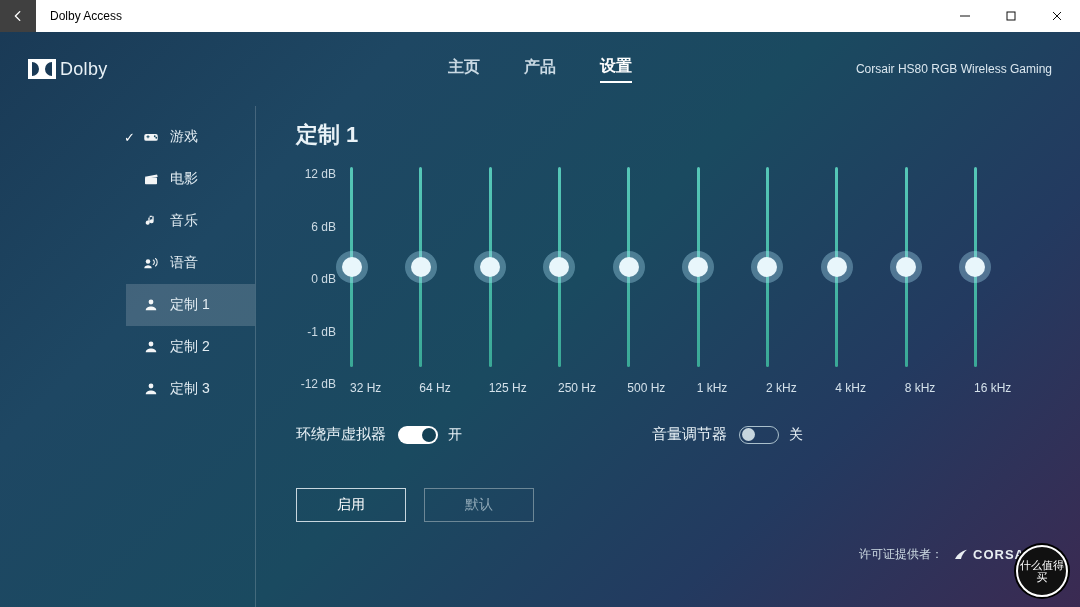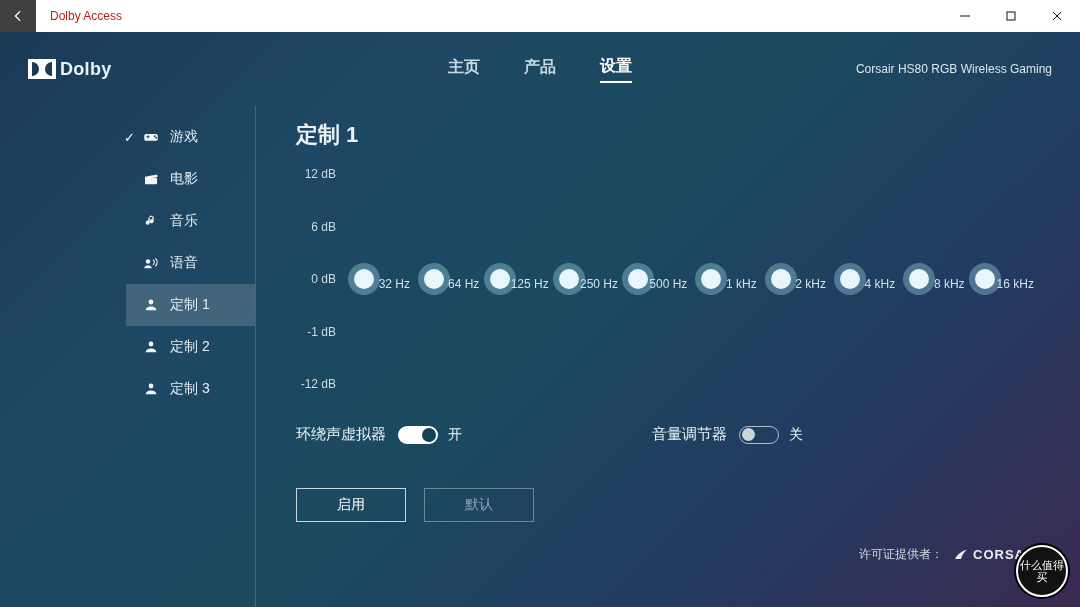--- a/index.html
+++ b/index.html
@@ -1,48 +1,48 @@
 <!DOCTYPE html>
 <html><head>
 <meta charset="utf-8">
 <style>
   * { box-sizing: border-box; margin: 0; padding: 0; font-family: "Segoe UI", "Microsoft YaHei", sans-serif; }
   html, body { width: 1080px; height: 607px; overflow: hidden; background: #000; }
   .titlebar { height: 32px; background: #fff; display: flex; align-items: center; }
   .back-btn { width: 36px; height: 32px; background: #404040; color: #fff; display: flex; align-items: center; justify-content: center; font-size: 14px; }
-  .title { margin-left: 14px; font-size: 12px; color: #b91c1c; }
+  .title { margin-left: 14px; font-size: 12px; color: #000000; }
   .win-controls { margin-left: auto; display: flex; }
   .win-btn { width: 46px; height: 32px; display: flex; align-items: center; justify-content: center; font-size: 12px; color: #111; }
   .win-btn svg { width: 10px; height: 10px; }
   .app {
     height: 575px;
     background: linear-gradient(135deg, #1a3a56 0%, #1e4763 25%, #1a4a60 50%, #233a60 75%, #3b2a52 100%);
     color: #e9f2f7;
     position: relative;
   }
   .header { height: 74px; display: flex; align-items: center; padding: 0 28px; }
   .logo { display: flex; align-items: center; gap: 4px; }
   .logo-mark { width: 28px; height: 20px; display: flex; gap: 1px; align-items: center; }
-  .logo-text { font-size: 18px; font-weight: 700; letter-spacing: .3px; }
+  .logo-text { font-size: 18px; font-weight: 400; letter-spacing: .3px; }
   .nav { position: absolute; left: 50%; transform: translateX(-50%); display: flex; gap: 44px; align-items: center; font-size: 16px; }
   .nav-item { color: #c9d9e3; padding-bottom: 4px; font-weight: bold; }
   .nav-item.active { color: #fff; font-weight: 600; border-bottom: 2px solid #fff; }
   .device { margin-left: auto; font-size: 12px; color: #dbe7ef; }
   .body { display: flex; height: calc(100% - 74px); padding-left: 126px; }
   .sidebar { width: 130px; border-right: 1px solid rgba(255,255,255,.18); padding-top: 10px; }
   .s-item { height: 42px; display: flex; align-items: center; gap: 10px; padding-left: 16px; font-size: 14px; color: #e3edf3; position: relative; }
   .s-item .sel { position: absolute; left: -2px; color: #fff; font-size: 13px; }
   .s-item.active { background: rgba(255,255,255,.16); }
   .s-icon { width: 18px; height: 18px; display:inline-flex; align-items:center; justify-content:center; opacity:.95; }
   .content { flex: 1; padding: 14px 40px 0 40px; position: relative; }
   .preset-title { font-size: 22px; font-weight: 600; margin-bottom: 8px; }
   .eq { display: flex; height: 232px; margin-top: 13px; }
   .yaxis { width: 48px; display: flex; flex-direction: column; justify-content: space-between; align-items: flex-end; font-size: 12px; color: #cddbe4; padding: 4px 8px 4px 0; }
   .bands { flex: 1; display: flex; justify-content: space-between; padding: 0 6px 0 6px; }
-  .band { width: 60px; display: flex; flex-direction: row; align-items: center; }
+  .band { width: 60px; display: flex; flex-direction: column; align-items: flex-start; }
   .track { flex: 1; width: 3px; background: linear-gradient(#56c7b8, #3aa896); border-radius: 2px; position: relative; margin: 4px 0; }
   .thumb { position: absolute; left: 50%; transform: translate(-50%, -50%); width: 20px; height: 20px; border-radius: 50%; background: #e8f6fb; box-shadow: 0 0 0 6px rgba(173, 227, 245, .35); }
   .band-label { font-size: 12px; color: #d4e1ea; margin-top: 10px; }
   .toggles { display: flex; gap: 190px; margin-top: 30px; }
   .t-col { display: flex; gap: 12px; }
   .t-label { font-size: 15px; }
   .t-row { display: flex; align-items: center; gap: 10px; font-size: 14px; }
   .switch { width: 40px; height: 18px; border-radius: 10px; position: relative; }
   .switch.on { background: #fff; }
   .switch.on::after { content:""; position:absolute; right:2px; top:2px; width:14px; height:14px; border-radius:50%; background:#134054; }

